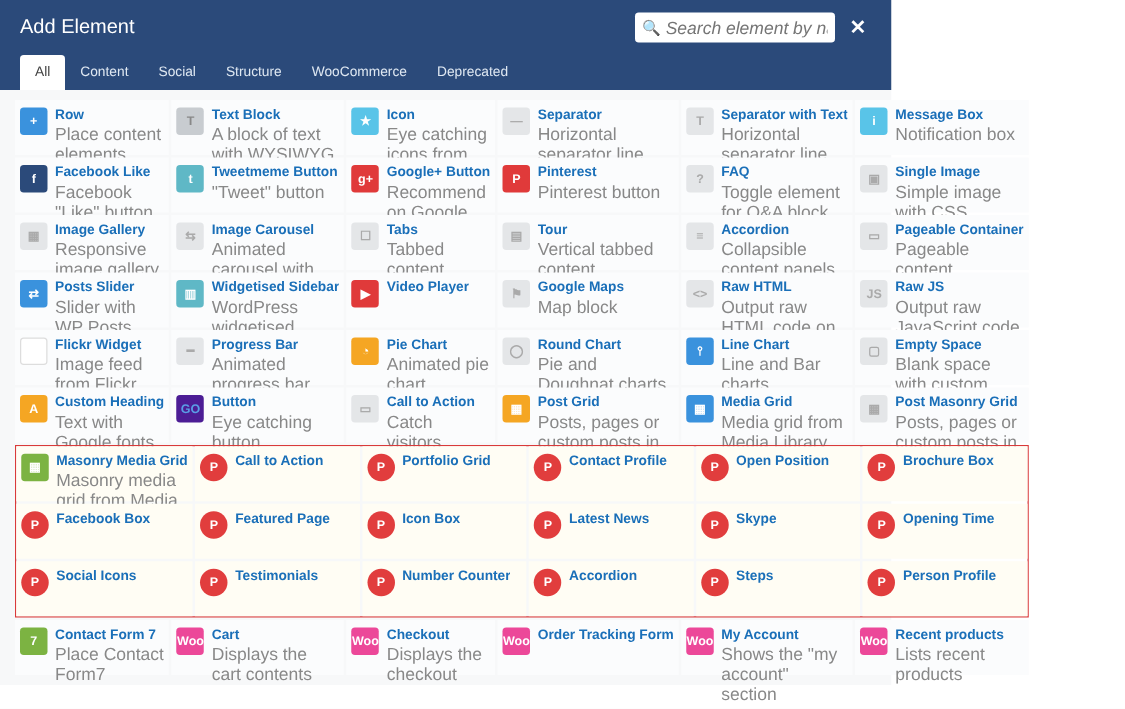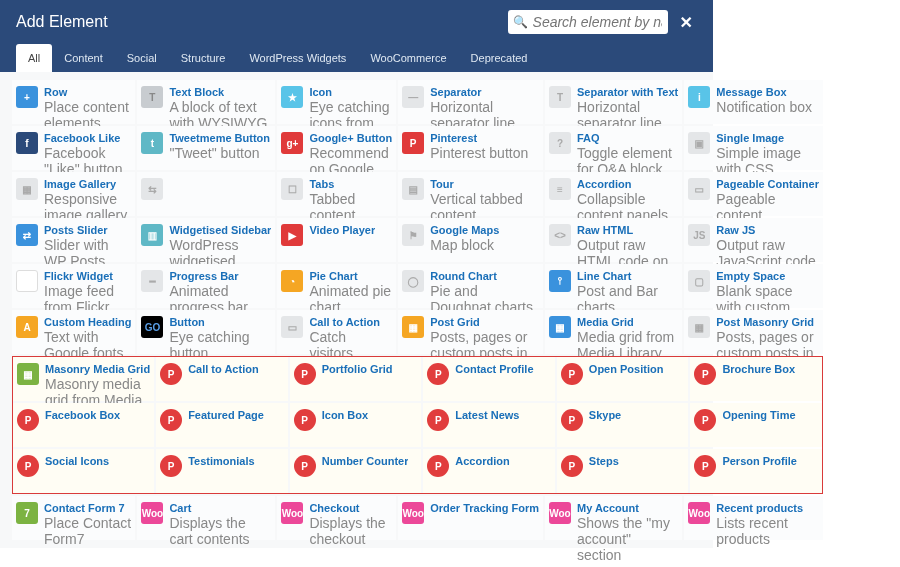--- a/index.html
+++ b/index.html
@@ -22,21 +22,21 @@
   .el.highlight { background: #fffdf4; }
   .ic { width: 22px; height: 22px; border-radius: 3px; flex-shrink: 0; margin-right: 6px; display: flex; align-items: center; justify-content: center; color: #fff; font-size: 10px; font-weight: bold; }
   .lbl { display: flex; flex-direction: column; overflow: hidden; line-height: 1.2; }
   .nm { color: #1a6fb8; font-size: 11px; font-weight: 600; white-space: nowrap; overflow: hidden; text-overflow: ellipsis; }
   .ds { color: #888; font-size: 14px; line-height: 1.15; }
   .box-outline { border: 1px solid #d93a3a; grid-column: 1 / -1; display: grid; grid-template-columns: repeat(6, 1fr); gap: 2px; padding: 0; margin: 0;}
   
   .i-blue{background:#3a92dd} .i-cyan{background:#59c4e8} .i-orange{background:#f5a623} .i-red{background:#e03a3a}
   .i-gray{background:#c8ccd0;color:#888} .i-grey{background:#e4e6e8;color:#aaa} .i-teal{background:#5fb8c6}
   .i-green{background:#7cb342} .i-purple{background:#ec4899} .i-flickr{background:#fff;border:1px solid #ddd}
-  .i-go{background:#000000;color:#5a9ee6} .i-navy{background:#2b4a7a}
+  .i-go{background:#4c1d95;color:#5a9ee6} .i-navy{background:#2b4a7a}
   .i-p{background:#e13d3d;border-radius:50%}
 </style>
 </head>
 <body>
 
 <div class="modal">
   <div class="header">
     <div class="title-bar">
       <div class="title">Add Element</div>
       <div class="searchwrap">
@@ -45,21 +45,20 @@
           <input type="text" placeholder="Search element by name" style="">
         </div>
         <div class="close-x">✕</div>
       </div>
     </div>
     <div class="tabs" id="tabs">
         <div class="tab active">All</div>
         <div class="tab">Content</div>
         <div class="tab">Social</div>
         <div class="tab">Structure</div>
-        <div class="tab">WordPress Widgets</div>
         <div class="tab">WooCommerce</div>
         <div class="tab">Deprecated</div>
       </div>
   </div>
 
   <div class="grid-wrap">
     <div class="grid" id="grid-main">
         <div class="el">
           <div class="ic i-blue">+</div>
           <div class="lbl">
@@ -146,20 +145,24 @@
         </div>
         <div class="el">
           <div class="ic i-grey">▦</div>
           <div class="lbl">
             <div class="nm">Image Gallery</div>
             <div class="ds">Responsive image gallery</div>
           </div>
         </div>
         <div class="el">
           <div class="ic i-grey">⇆</div>
+          <div class="lbl">
+            <div class="nm">Image Carousel</div>
+            <div class="ds">Animated carousel with images</div>
+          </div>
         </div>
         <div class="el">
           <div class="ic i-grey">☐</div>
           <div class="lbl">
             <div class="nm">Tabs</div>
             <div class="ds">Tabbed content</div>
           </div>
         </div>
         <div class="el">
           <div class="ic i-grey">▤</div>
@@ -248,21 +251,21 @@
           <div class="ic i-grey">◯</div>
           <div class="lbl">
             <div class="nm">Round Chart</div>
             <div class="ds">Pie and Doughnat charts</div>
           </div>
         </div>
         <div class="el">
           <div class="ic i-blue">⫯</div>
           <div class="lbl">
             <div class="nm">Line Chart</div>
-            <div class="ds">Post and Bar charts</div>
+            <div class="ds">Line and Bar charts</div>
           </div>
         </div>
         <div class="el">
           <div class="ic i-grey">▢</div>
           <div class="lbl">
             <div class="nm">Empty Space</div>
             <div class="ds">Blank space with custom height</div>
           </div>
         </div>
         <div class="el">

